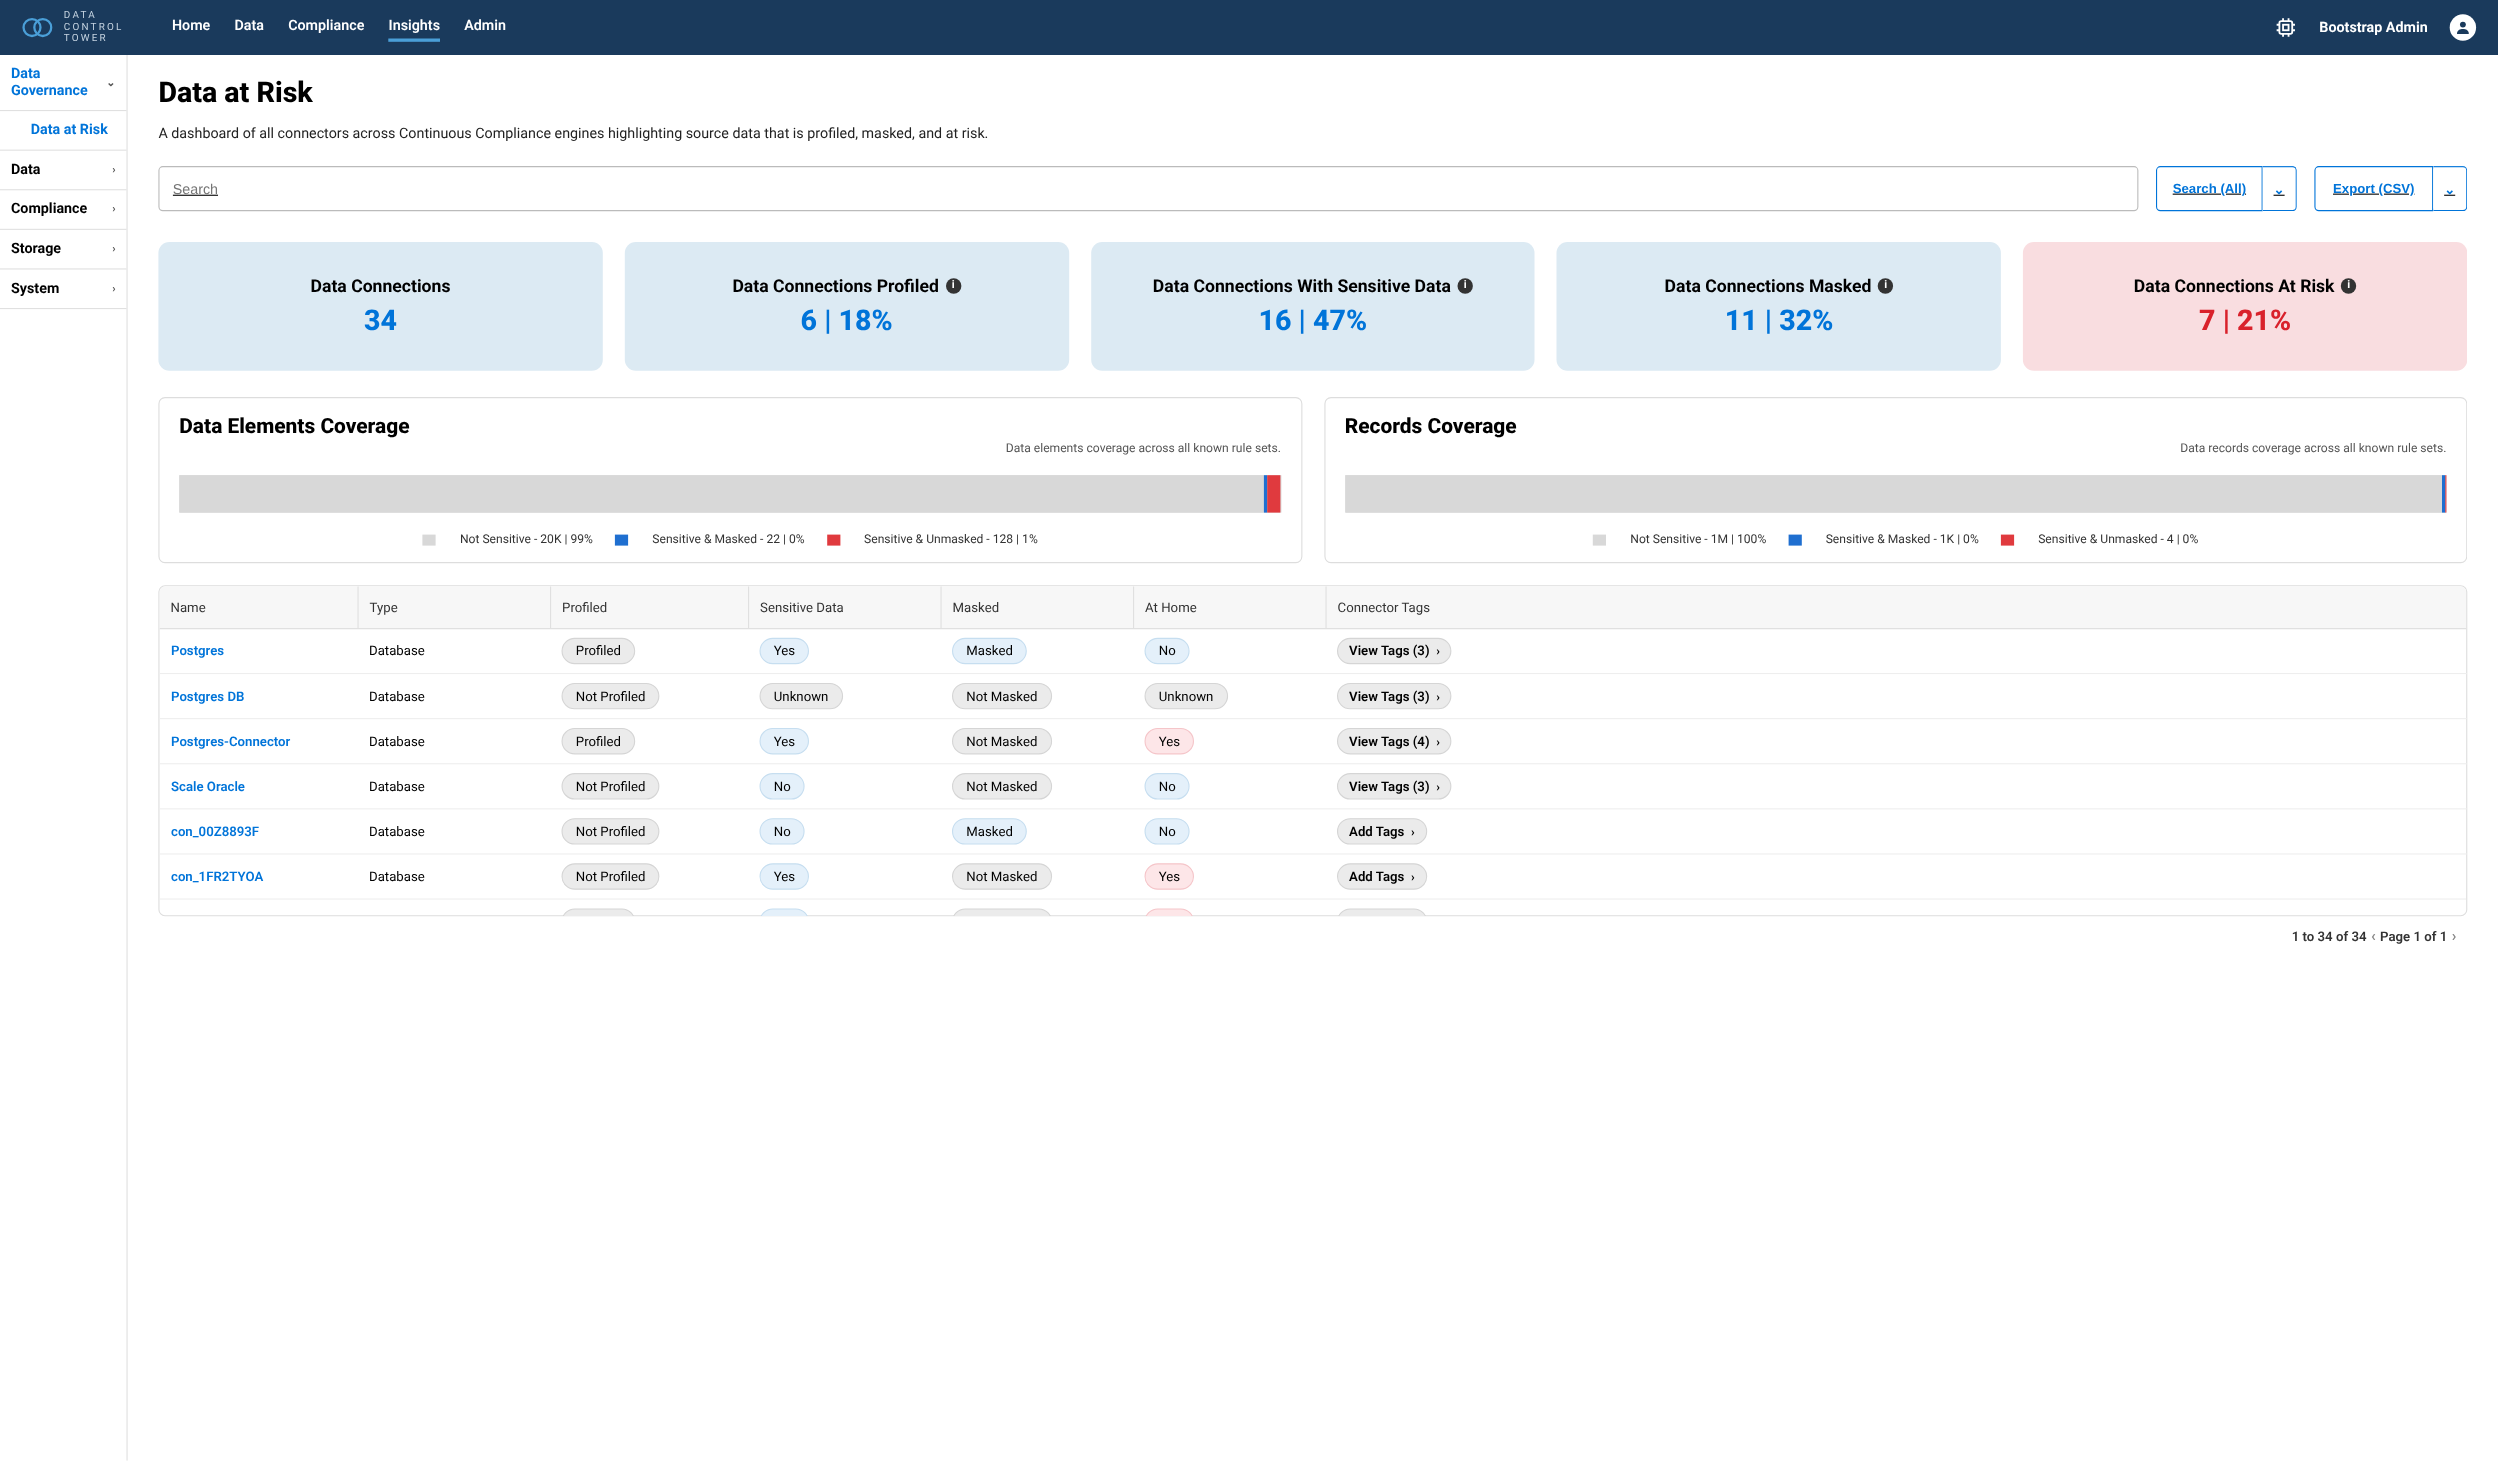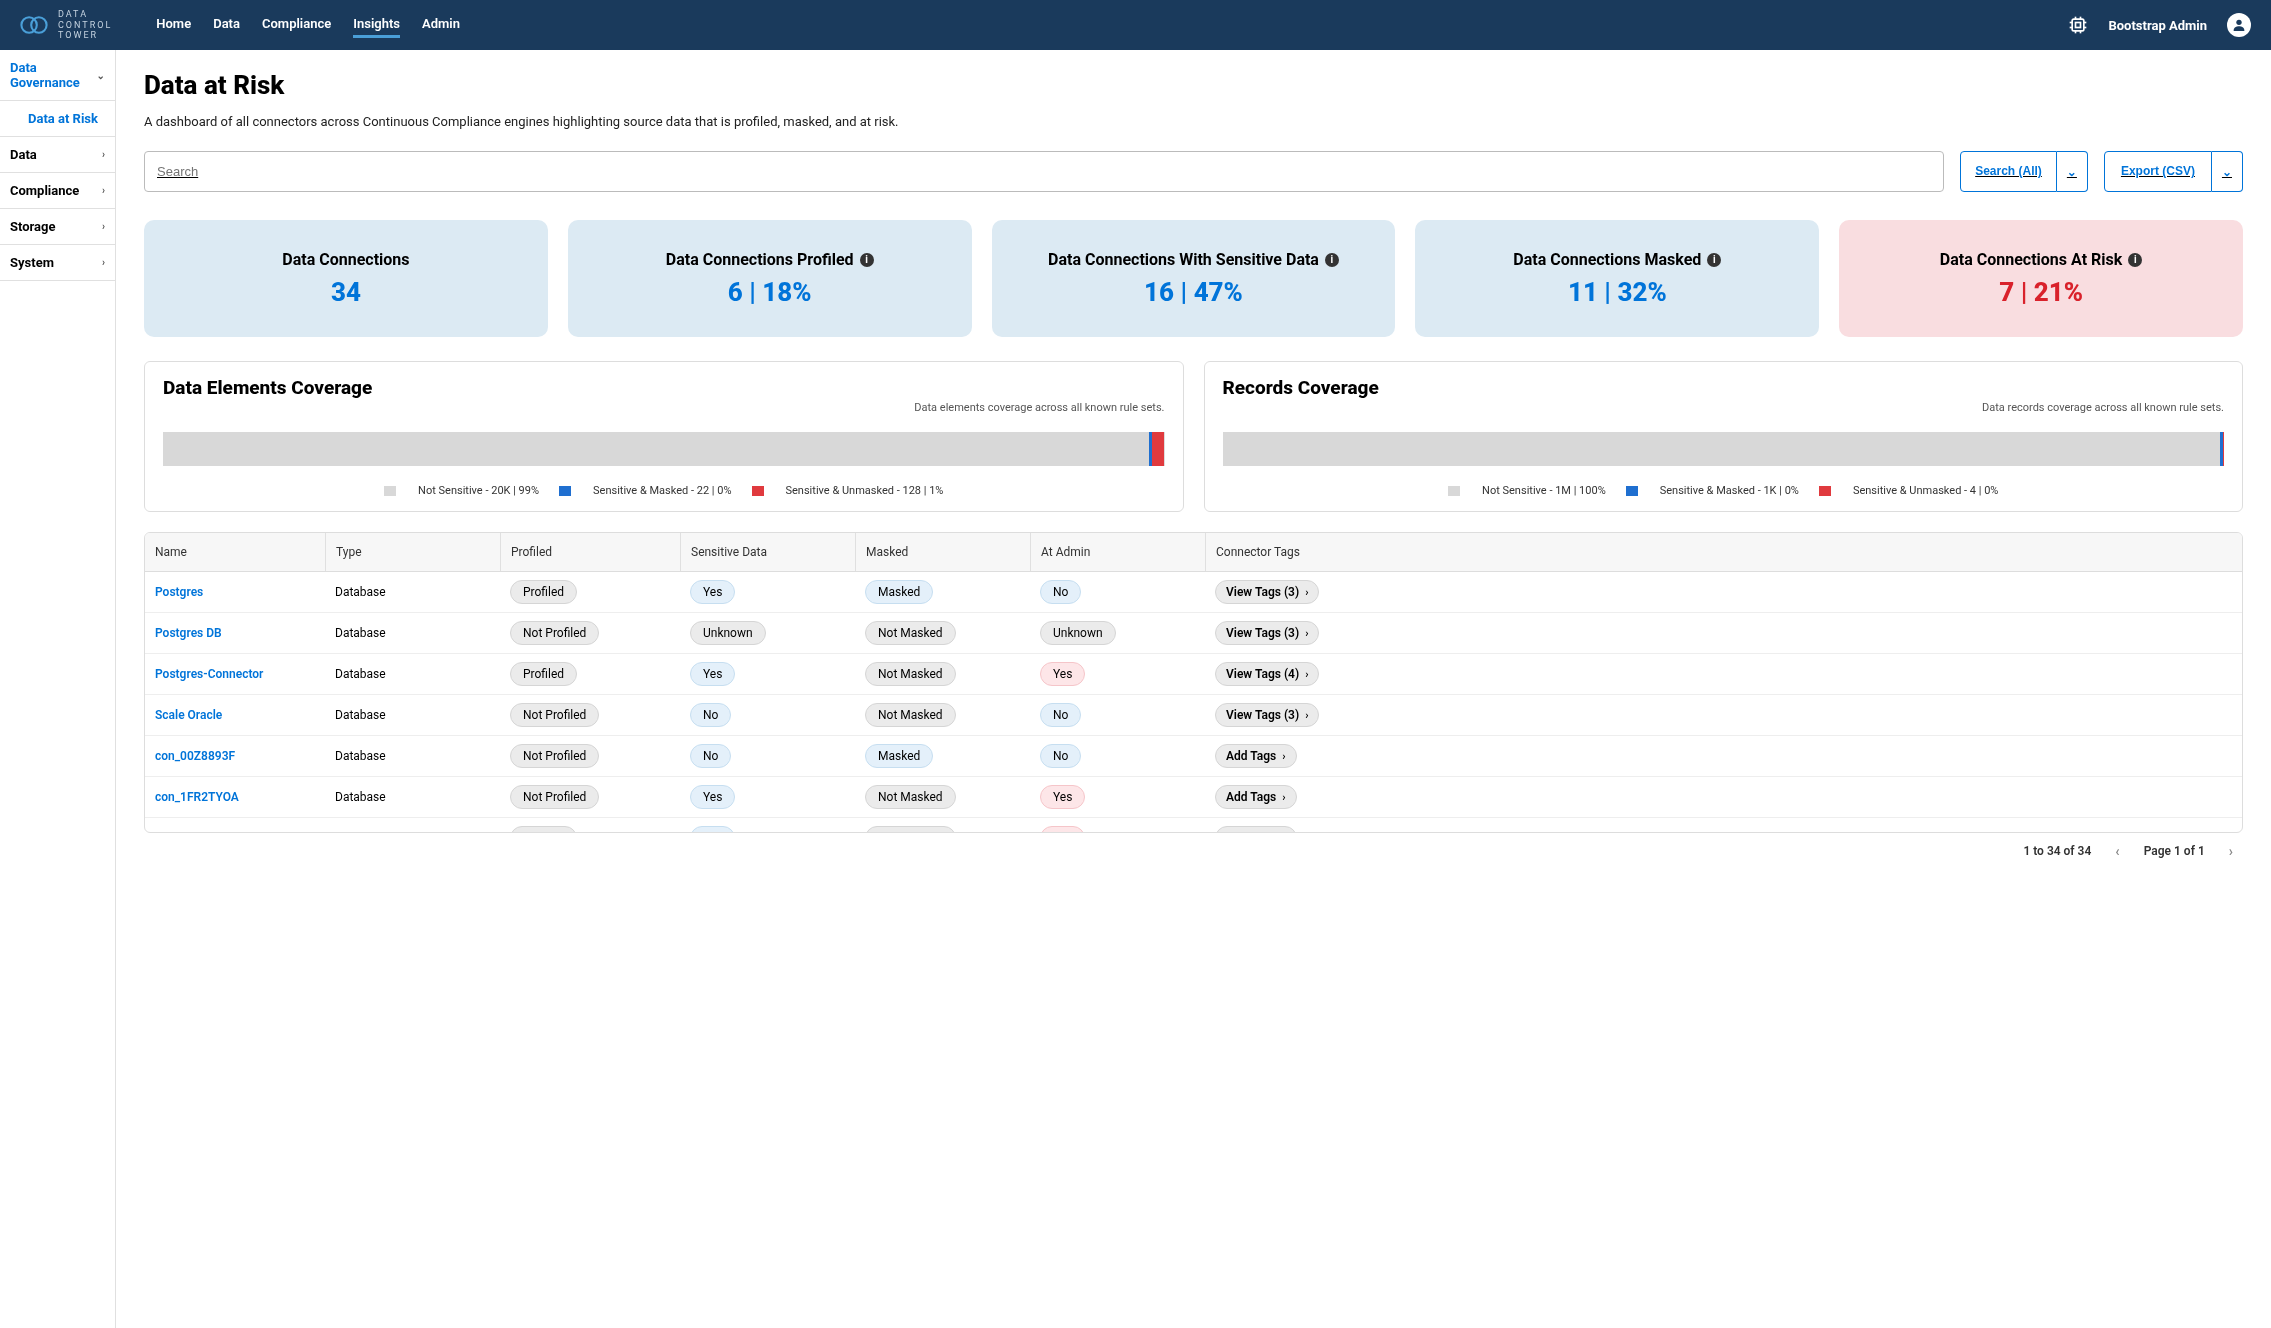--- a/index.html
+++ b/index.html
@@ -78,21 +78,21 @@
 .col-tags { flex: 1; }
 .link { color: #0074d9; font-weight: 600; cursor: pointer; }
 .pill { display: inline-block; padding: 4px 12px; border-radius: 14px; font-size: 12px; border: 1px solid transparent; }
 .pill-grey { background: #ebebeb; border-color: #d5d5d5; }
 .pill-blue { background: #e4f0fa; border-color: #c6def0; }
 .pill-pink { background: #fde6e8; border-color: #f5c5c9; }
 .tag-btn { background: #ebebeb; border: 1px solid #d5d5d5; border-radius: 14px; padding: 4px 10px; font-size: 12px; cursor: pointer; display: inline-flex; align-items: center; gap: 6px; font-weight: 600; }
 .tag-btn .chev-r { font-size: 11px; }
 
 
-.footer { display: flex; justify-content: flex-end; align-items: center; gap: 20px; padding: 10px 6px; font-size: 12px; color: #333; font-weight: 600; }
+.footer { display: flex; justify-content: flex-end; align-items: center; padding: 10px 6px; font-size: 12px; color: #333; font-weight: 600; }
 .footer .pagerbtn { cursor: pointer; color: #888; padding: 0 4px; font-size: 14px; }
 </style>
 </head>
 <body>
 
 <div class="topbar">
   <div class="topbar-left">
     <div class="logo">
       <svg class="logo-icon" viewBox="0 0 40 40">
           <circle cx="13" cy="20" r="11" fill="none" stroke="#4a9fd8" stroke-width="3"></circle>
@@ -244,21 +244,21 @@
         </div>
       </div>
 
     <div class="table">
       <div class="thead" id="thead">
           <div class="th col-name">Name</div>
           <div class="th col-type">Type</div>
           <div class="th col-prof">Profiled</div>
           <div class="th col-sens">Sensitive Data</div>
           <div class="th col-mask">Masked</div>
-          <div class="th col-risk">At Admin</div>
+          <div class="th col-risk">At Home</div>
           <div class="th col-tags">Connector Tags</div>
         </div>
       <div class="tbody" id="tbody">
           <div class="tr">
             <div class="td col-name"><span class="link">Postgres</span></div>
             <div class="td col-type">Database</div>
             <div class="td col-prof"><span class="pill pill-grey">Profiled</span></div>
             <div class="td col-sens"><span class="pill pill-blue">Yes</span></div>
             <div class="td col-mask"><span class="pill pill-blue">Masked</span></div>
             <div class="td col-risk"><span class="pill pill-blue">No</span></div>

